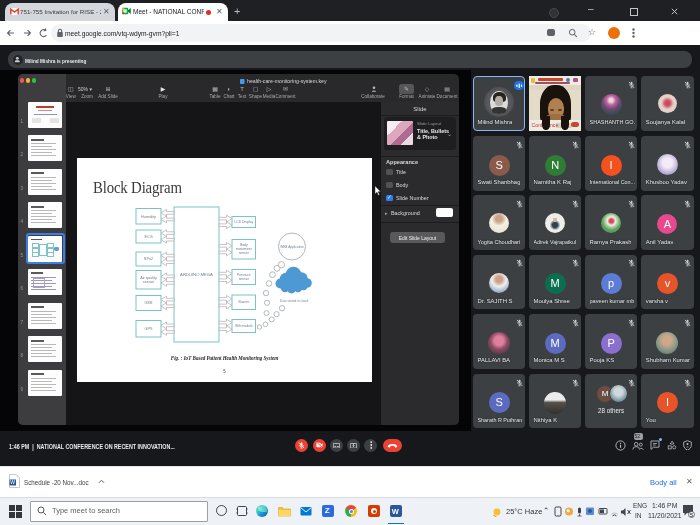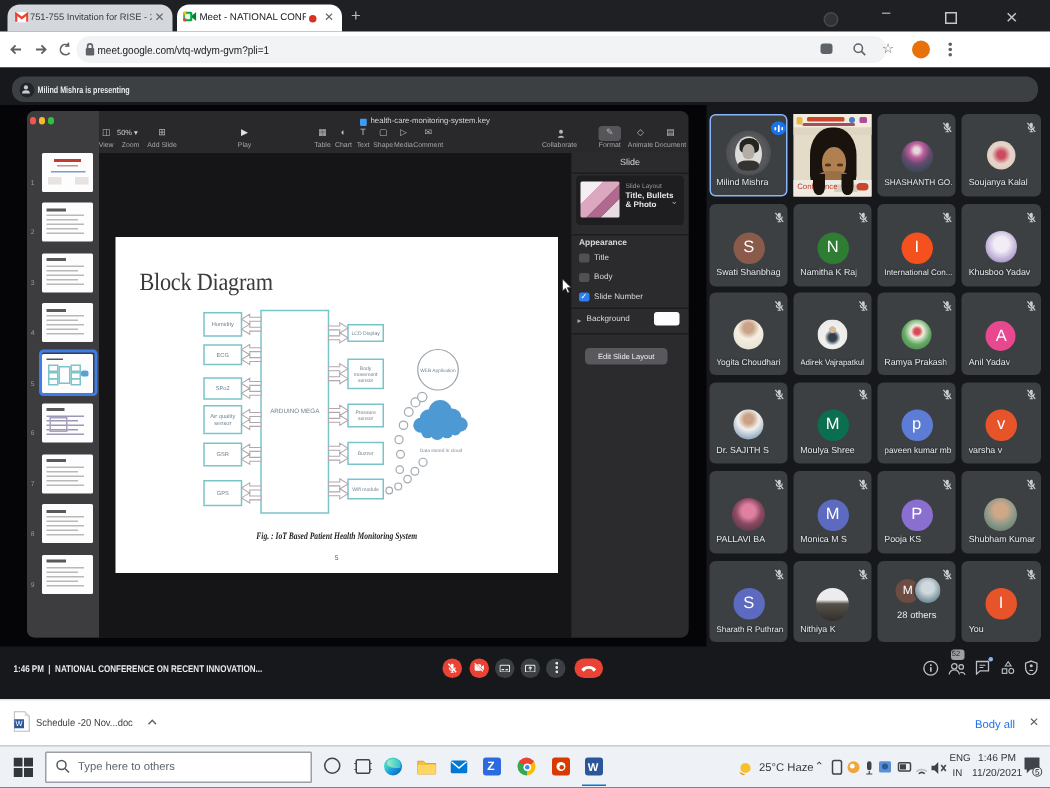--- a/index.html
+++ b/index.html
@@ -597,21 +597,21 @@
 <rect x="0" y="0" width="6" height="6" fill="#32373c"></rect>
       <rect x="7" y="0" width="6" height="6" fill="#32373c"></rect>
 <rect x="0" y="7" width="6" height="6" fill="#32373c"></rect>
       <rect x="7" y="7" width="6" height="6" fill="#32373c"></rect>
 </svg>
 <div class="ab" style="left:30px;top:500.5px;width:178px;height:21px;background:#ffffff;border:1px solid #9aa0a6;box-sizing:border-box;border-radius:1px;"></div>
 <svg class="ab" style="left:37px;top:506px" width="10" height="10" viewBox="0 0 10 10">
 <circle cx="4" cy="4" r="3" fill="none" stroke="#53575d" stroke-width="1"></circle>
 <path d="M6.3 6.3 L9 9" stroke="#53575d" stroke-width="1"></path>
 </svg>
-<div class="tx" style="left:52px;top:505.5px;font-size:7.5px;color:#5f6368;">Type here to others</div>
+<div class="tx" style="left:52px;top:505.5px;font-size:7.5px;color:#5f6368;">Type meet to search</div>
 <div class="ab" style="left:216px;top:505px;width:11px;height:11px;border-radius:50%;border:1.6px solid #41444a;box-sizing:border-box;"></div>
 <svg class="ab" style="left:236px;top:505px" width="12" height="12" viewBox="0 0 12 12">
 <rect x="1.5" y="1.5" width="9" height="9" rx="1" fill="none" stroke="#41444a" stroke-width="1"></rect>
 <path d="M1.5 4 L0.2 4 M1.5 8 L0.2 8 M10.5 4 L11.8 4 M10.5 8 L11.8 8" stroke="#41444a" stroke-width="0.8"></path>
 </svg>
 <div class="ab" style="left:256px;top:505px;width:12px;height:12px;border-radius:50%;background:linear-gradient(135deg,#45d3c9 0 30%,#1b9de2 55%,#0c59a4 100%);"></div>
 <div class="ab" style="left:257.5px;top:506px;width:9px;height:5.5px;border-radius:50% 50% 10% 60%;background:linear-gradient(90deg,#9ef0c0,#35c1cf);"></div>
 <svg class="ab" style="left:278px;top:506px" width="13" height="11" viewBox="0 0 13 11">
 <path d="M0.5 1.5 h4 l1.2 1.5 h6.8 v7 h-12 Z" fill="#f6c13c" stroke="#d99f1e" stroke-width="0.6"></path>
 <path d="M0.5 4 h12 v6 h-12 Z" fill="#fdd663"></path>

